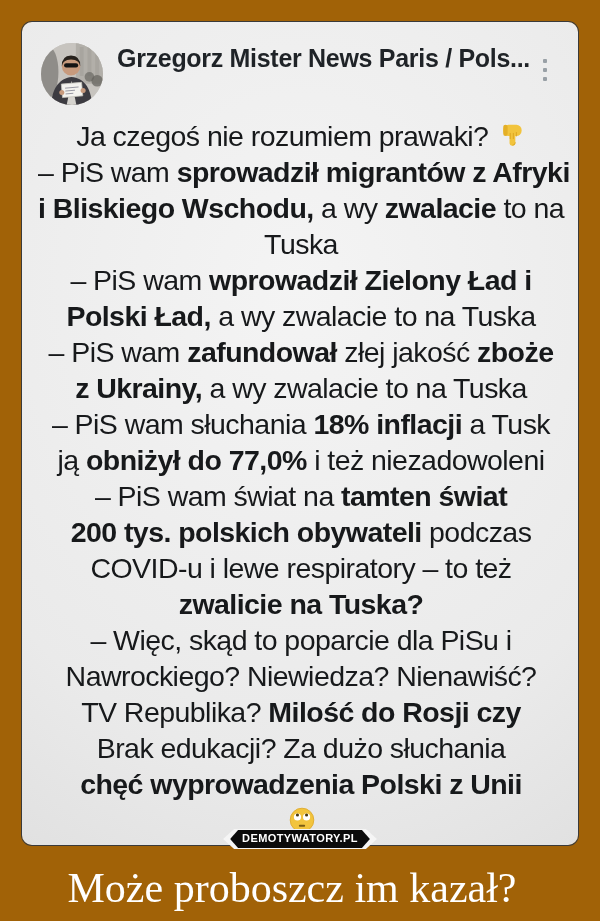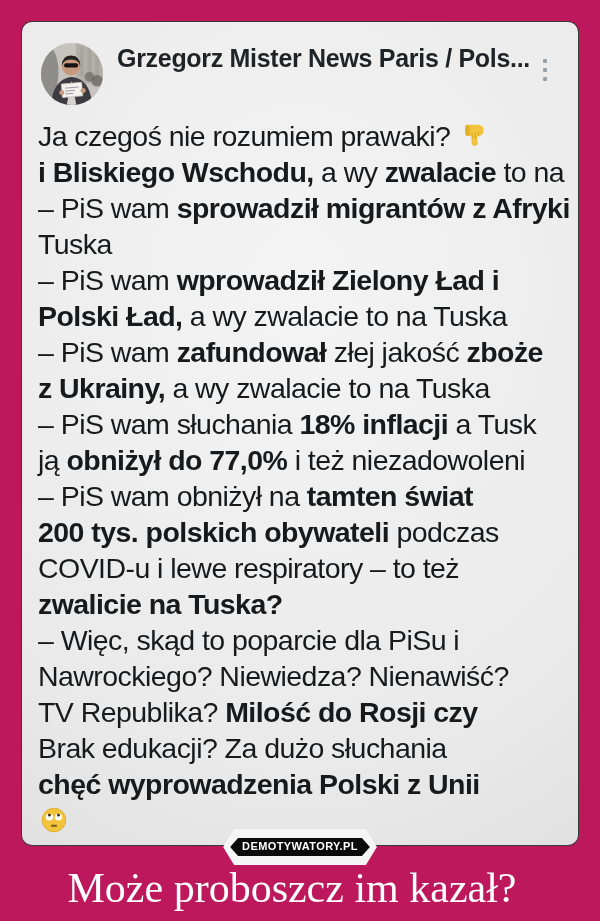--- a/index.html
+++ b/index.html
@@ -1,20 +1,20 @@
 <!DOCTYPE html>
 <html><head>
 <meta charset="utf-8">
 <style>
   html, body { margin: 0; padding: 0; background: #000; }
   .stage {
     position: relative;
     width: 600px;
     height: 921px;
-    background: #be185d;
+    background: #a16207;
     overflow: hidden;
     font-family: "Liberation Sans", sans-serif;
   }
   
   .card {
     position: absolute;
     left: 22px; top: 22px;
     width: 556px; height: 823px;
     border-radius: 10px;
     background: radial-gradient(130% 105% at 50% 32%, #f4f4f4 0%, #eaeaea 55%, #d6d6d6 100%);
@@ -64,37 +64,38 @@
     background: #99a0a6;
   }
   
   .tweet-body {
     margin-top: 13px;
     padding: 0 14px 0 16px;
     font-size: 28.5px;
     line-height: 36px;
     letter-spacing: -0.55px;
     color: #17191b;
+    text-align: center;
   }
   .tweet-body .line { white-space: nowrap; }
   .tweet-body .b { font-weight: 700; }
   .tweet-body svg.emoji {
     display: inline-block;
     width: 28px; height: 28px;
     vertical-align: -4px;
     margin-left: 2px;
   }
   
   .wm-outer {
     position: absolute;
     left: 50%; top: 829px;
     transform: translateX(-50%);
     background: #f5f5f5;
     clip-path: polygon(11px 0, calc(100% - 11px) 0, 100% 50%, calc(100% - 11px) 100%, 11px 100%, 0 50%);
-    padding: 9px 7px;
+    padding: 1px 7px;
   }
   .wm-inner {
     background: #0b0b0b;
     clip-path: polygon(8px 0, calc(100% - 8px) 0, 100% 50%, calc(100% - 8px) 100%, 8px 100%, 0 50%);
     color: #fff;
     font-size: 11px;
     font-weight: 700;
     letter-spacing: 0.4px;
     line-height: 11px;
     padding: 3px 12px 4px;
@@ -155,30 +156,30 @@
     <div class="tweet-body">
         <div class="line"><span>Ja czegoś nie rozumiem prawaki? </span><svg class="emoji" viewBox="0 0 32 32" aria-hidden="true">
     <g>
       <rect x="6" y="3" width="21" height="13" rx="6" fill="#f2c43d"></rect>
       <rect x="6" y="3" width="5" height="13" rx="2.5" fill="#e4af26"></rect>
       <rect x="13.2" y="9" width="6.6" height="18" rx="3.3" fill="#f2c43d"></rect>
       <path d="M14 13 v6 M17.5 13 v6 M21 12 v4" stroke="#dca622" stroke-width="1.1" stroke-linecap="round" fill="none"></path>
       <path d="M16.5 26.5 a3.3 3.3 0 0 0 3.3 -3.3" stroke="#dca622" stroke-width="1" fill="none"></path>
     </g>
   </svg></div>
+        <div class="line"><span>– PiS wam </span><span class="b">sprowadził migrantów z Afryki</span></div>
         <div class="line"><span class="b">i Bliskiego Wschodu,</span><span> a wy </span><span class="b">zwalacie</span><span> to na</span></div>
-        <div class="line"><span>– PiS wam </span><span class="b">sprowadził migrantów z Afryki</span></div>
         <div class="line"><span>Tuska</span></div>
         <div class="line"><span>– PiS wam </span><span class="b">wprowadził Zielony Ład i</span></div>
         <div class="line"><span class="b">Polski Ład,</span><span> a wy zwalacie to na Tuska</span></div>
         <div class="line"><span>– PiS wam </span><span class="b">zafundował</span><span> złej jakość </span><span class="b">zboże</span></div>
         <div class="line"><span class="b">z Ukrainy,</span><span> a wy zwalacie to na Tuska</span></div>
         <div class="line"><span>– PiS wam słuchania </span><span class="b">18% inflacji</span><span> a Tusk</span></div>
         <div class="line"><span>ją </span><span class="b">obniżył do 77,0%</span><span> i też niezadowoleni</span></div>
-        <div class="line"><span>– PiS wam obniżył na </span><span class="b">tamten świat</span></div>
+        <div class="line"><span>– PiS wam świat na </span><span class="b">tamten świat</span></div>
         <div class="line"><span class="b">200 tys. polskich obywateli</span><span> podczas</span></div>
         <div class="line"><span>COVID-u i lewe respiratory – to też</span></div>
         <div class="line"><span class="b">zwalicie na Tuska?</span></div>
         <div class="line"><span>– Więc, skąd to poparcie dla PiSu i</span></div>
         <div class="line"><span>Nawrockiego? Niewiedza? Nienawiść?</span></div>
         <div class="line"><span>TV Republika? </span><span class="b">Milość do Rosji czy</span></div>
         <div class="line"><span>Brak edukacji? Za dużo słuchania</span></div>
         <div class="line"><span class="b">chęć wyprowadzenia Polski z Unii</span></div>
         <div class="line"><svg class="emoji" viewBox="0 0 32 32" aria-hidden="true">
     <circle cx="16" cy="16" r="13.5" fill="#f2c43d" stroke="#dfa92a" stroke-width="1"></circle>

